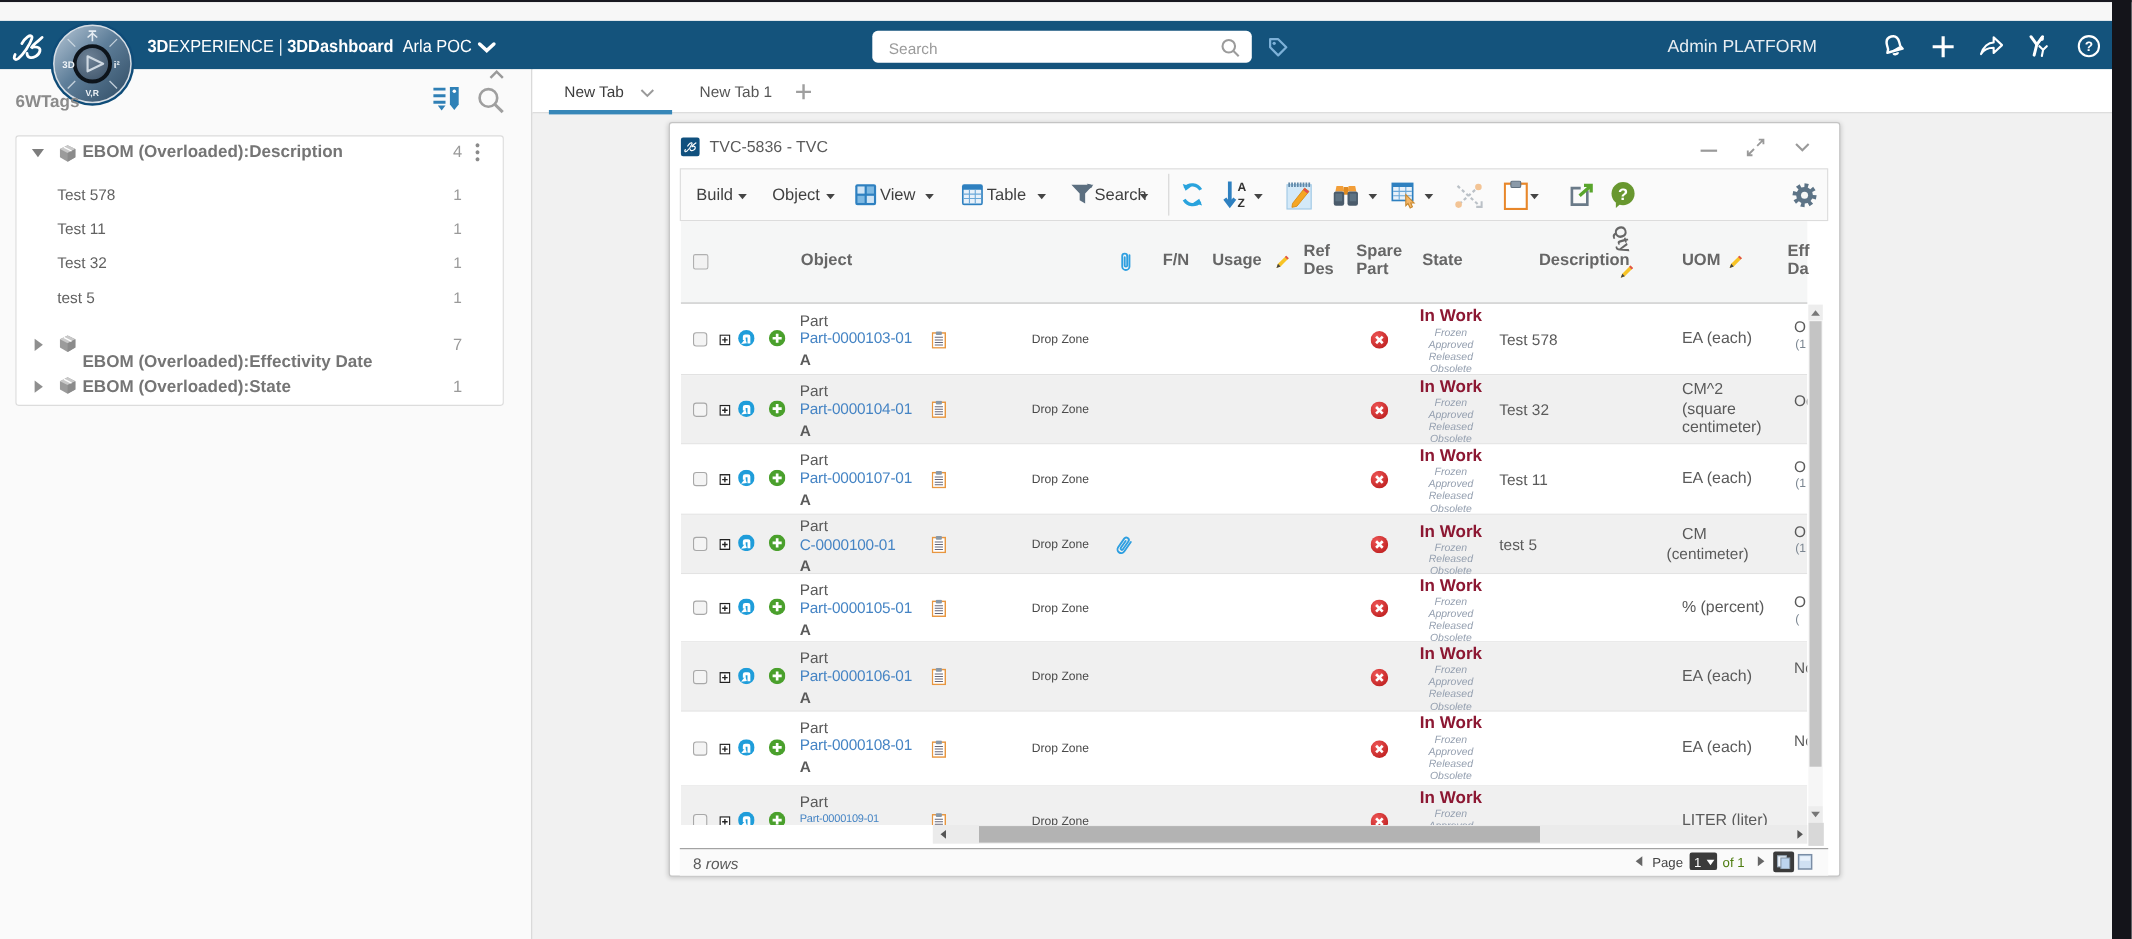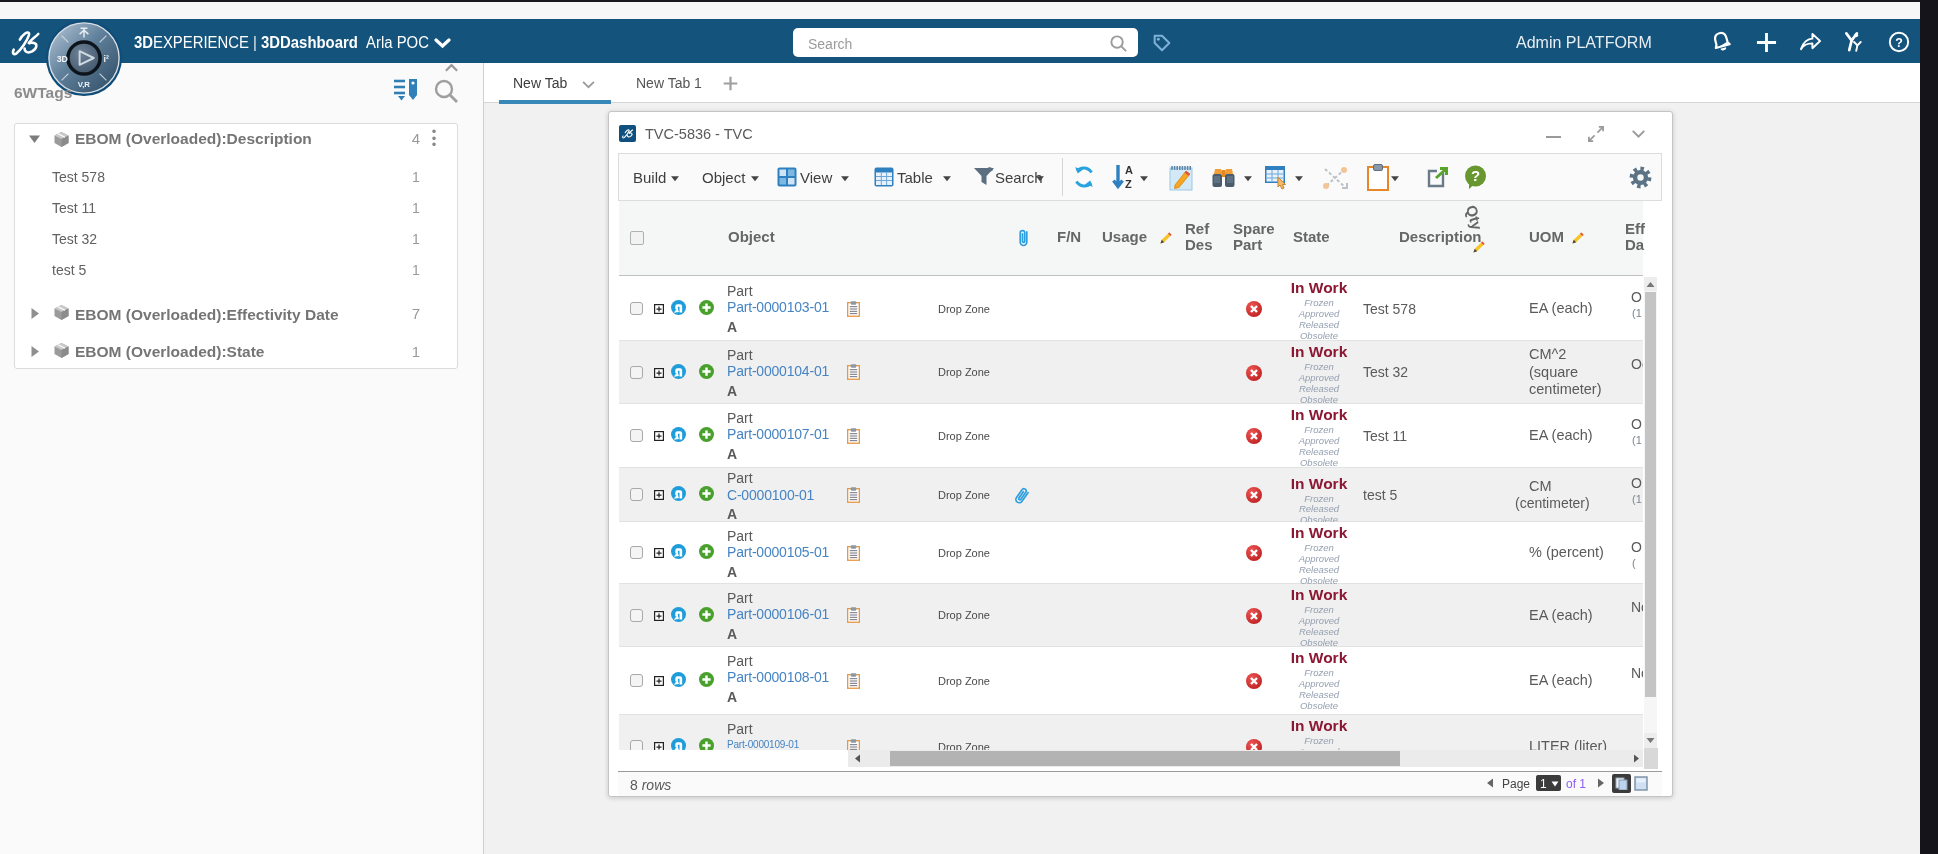--- a/index.html
+++ b/index.html
@@ -141,21 +141,21 @@
 <div class="abs" style="left:406px;top:261.6px;width:20px;text-align:center;font-size:14px;color:#9a9a9a;">1</div>
 <svg class="abs" style="left:30px;top:307px;" width="10" height="13" viewBox="0 0 10 13">
     <path d="M1.5 1 L1.5 12 L9 6.5 Z" fill="#8f8f8f"></path>
   </svg>
 <svg class="abs" style="left:53px;top:304px;" width="17" height="17" viewBox="0 0 17 17">
  <path d="M8.5 1 L15.5 4.5 L15.5 12 L8.5 16 L1.5 12 L1.5 4.5 Z" fill="#9b9b9b"></path>
  <path d="M8.5 1 L15.5 4.5 L8.5 8 L1.5 4.5 Z" fill="#c9c9c9"></path>
  <path d="M8.5 8 L15.5 4.5 L15.5 12 L8.5 16 Z" fill="#8b8b8b"></path>
  <path d="M5 2.7 L12 6.3" stroke="#fff" stroke-width="1.2"></path>
 </svg>
-<div class="abs" style="left:75px;top:306px;font-size:15.5px;font-weight:bold;color:#757575;">EBOM (Overloaded):Effectivity Date</div>
+<div class="abs" style="left:75px;top:321px;font-size:15.5px;font-weight:bold;color:#757575;">EBOM (Overloaded):Effectivity Date</div>
 <div class="abs" style="left:406px;top:305px;width:20px;text-align:center;font-size:15px;color:#9a9a9a;">7</div>
 <svg class="abs" style="left:30px;top:345px;" width="10" height="13" viewBox="0 0 10 13">
     <path d="M1.5 1 L1.5 12 L9 6.5 Z" fill="#8f8f8f"></path>
   </svg>
 <svg class="abs" style="left:53px;top:342px;" width="17" height="17" viewBox="0 0 17 17">
  <path d="M8.5 1 L15.5 4.5 L15.5 12 L8.5 16 L1.5 12 L1.5 4.5 Z" fill="#9b9b9b"></path>
  <path d="M8.5 1 L15.5 4.5 L8.5 8 L1.5 4.5 Z" fill="#c9c9c9"></path>
  <path d="M8.5 8 L15.5 4.5 L15.5 12 L8.5 16 Z" fill="#8b8b8b"></path>
  <path d="M5 2.7 L12 6.3" stroke="#fff" stroke-width="1.2"></path>
 </svg>
@@ -759,21 +759,21 @@
 <div class="abs" style="left:630px;top:777px;font-size:14px;color:#5a5a5a;">8 <i>rows</i></div>
 <svg class="abs" style="left:1486px;top:778px;" width="8" height="10" viewBox="0 0 8 10">
     <path d="M7 0.5 L7 9.5 L1 5 Z" fill="#666"></path>
   </svg>
 <div class="abs" style="left:1502px;top:777px;font-size:12px;color:#444;">Page</div>
 <div class="abs" style="left:1536px;top:775px;width:25px;height:16px;background:#3b3b3b;border-radius:2px;"></div>
 <div class="abs" style="left:1540px;top:777px;font-size:12px;color:#fff;">1</div>
 <svg class="abs" style="left:1551px;top:781px;" width="8" height="6" viewBox="0 0 8 6">
     <path d="M0.5 0.5 L7.5 0.5 L4 5.5 Z" fill="#fff"></path>
   </svg>
-<div class="abs" style="left:1566px;top:777px;font-size:12px;color:#8b5cf6;">of 1</div>
+<div class="abs" style="left:1566px;top:777px;font-size:12px;color:#4d7c0f;">of 1</div>
 <svg class="abs" style="left:1597px;top:778px;" width="8" height="10" viewBox="0 0 8 10">
     <path d="M1 0.5 L1 9.5 L7 5 Z" fill="#666"></path>
   </svg>
 <div class="abs" style="left:1612px;top:774px;width:19px;height:19px;background:#3b3b3b;border-radius:2px;"></div>
 <svg class="abs" style="left:1615px;top:777px;" width="13" height="13" viewBox="0 0 13 13">
     <rect x="1" y="1" width="8" height="10" fill="#eef4fb" stroke="#9ab" stroke-width="1"></rect>
     <rect x="4" y="3" width="8" height="10" fill="#bcd4ee" stroke="#89a" stroke-width="1"></rect>
   </svg>
 <svg class="abs" style="left:1634px;top:776px;" width="14" height="15" viewBox="0 0 14 15">
     <rect x="1" y="1" width="12" height="13" fill="#cfe0f2" stroke="#7a8da5" stroke-width="1.4"></rect>

